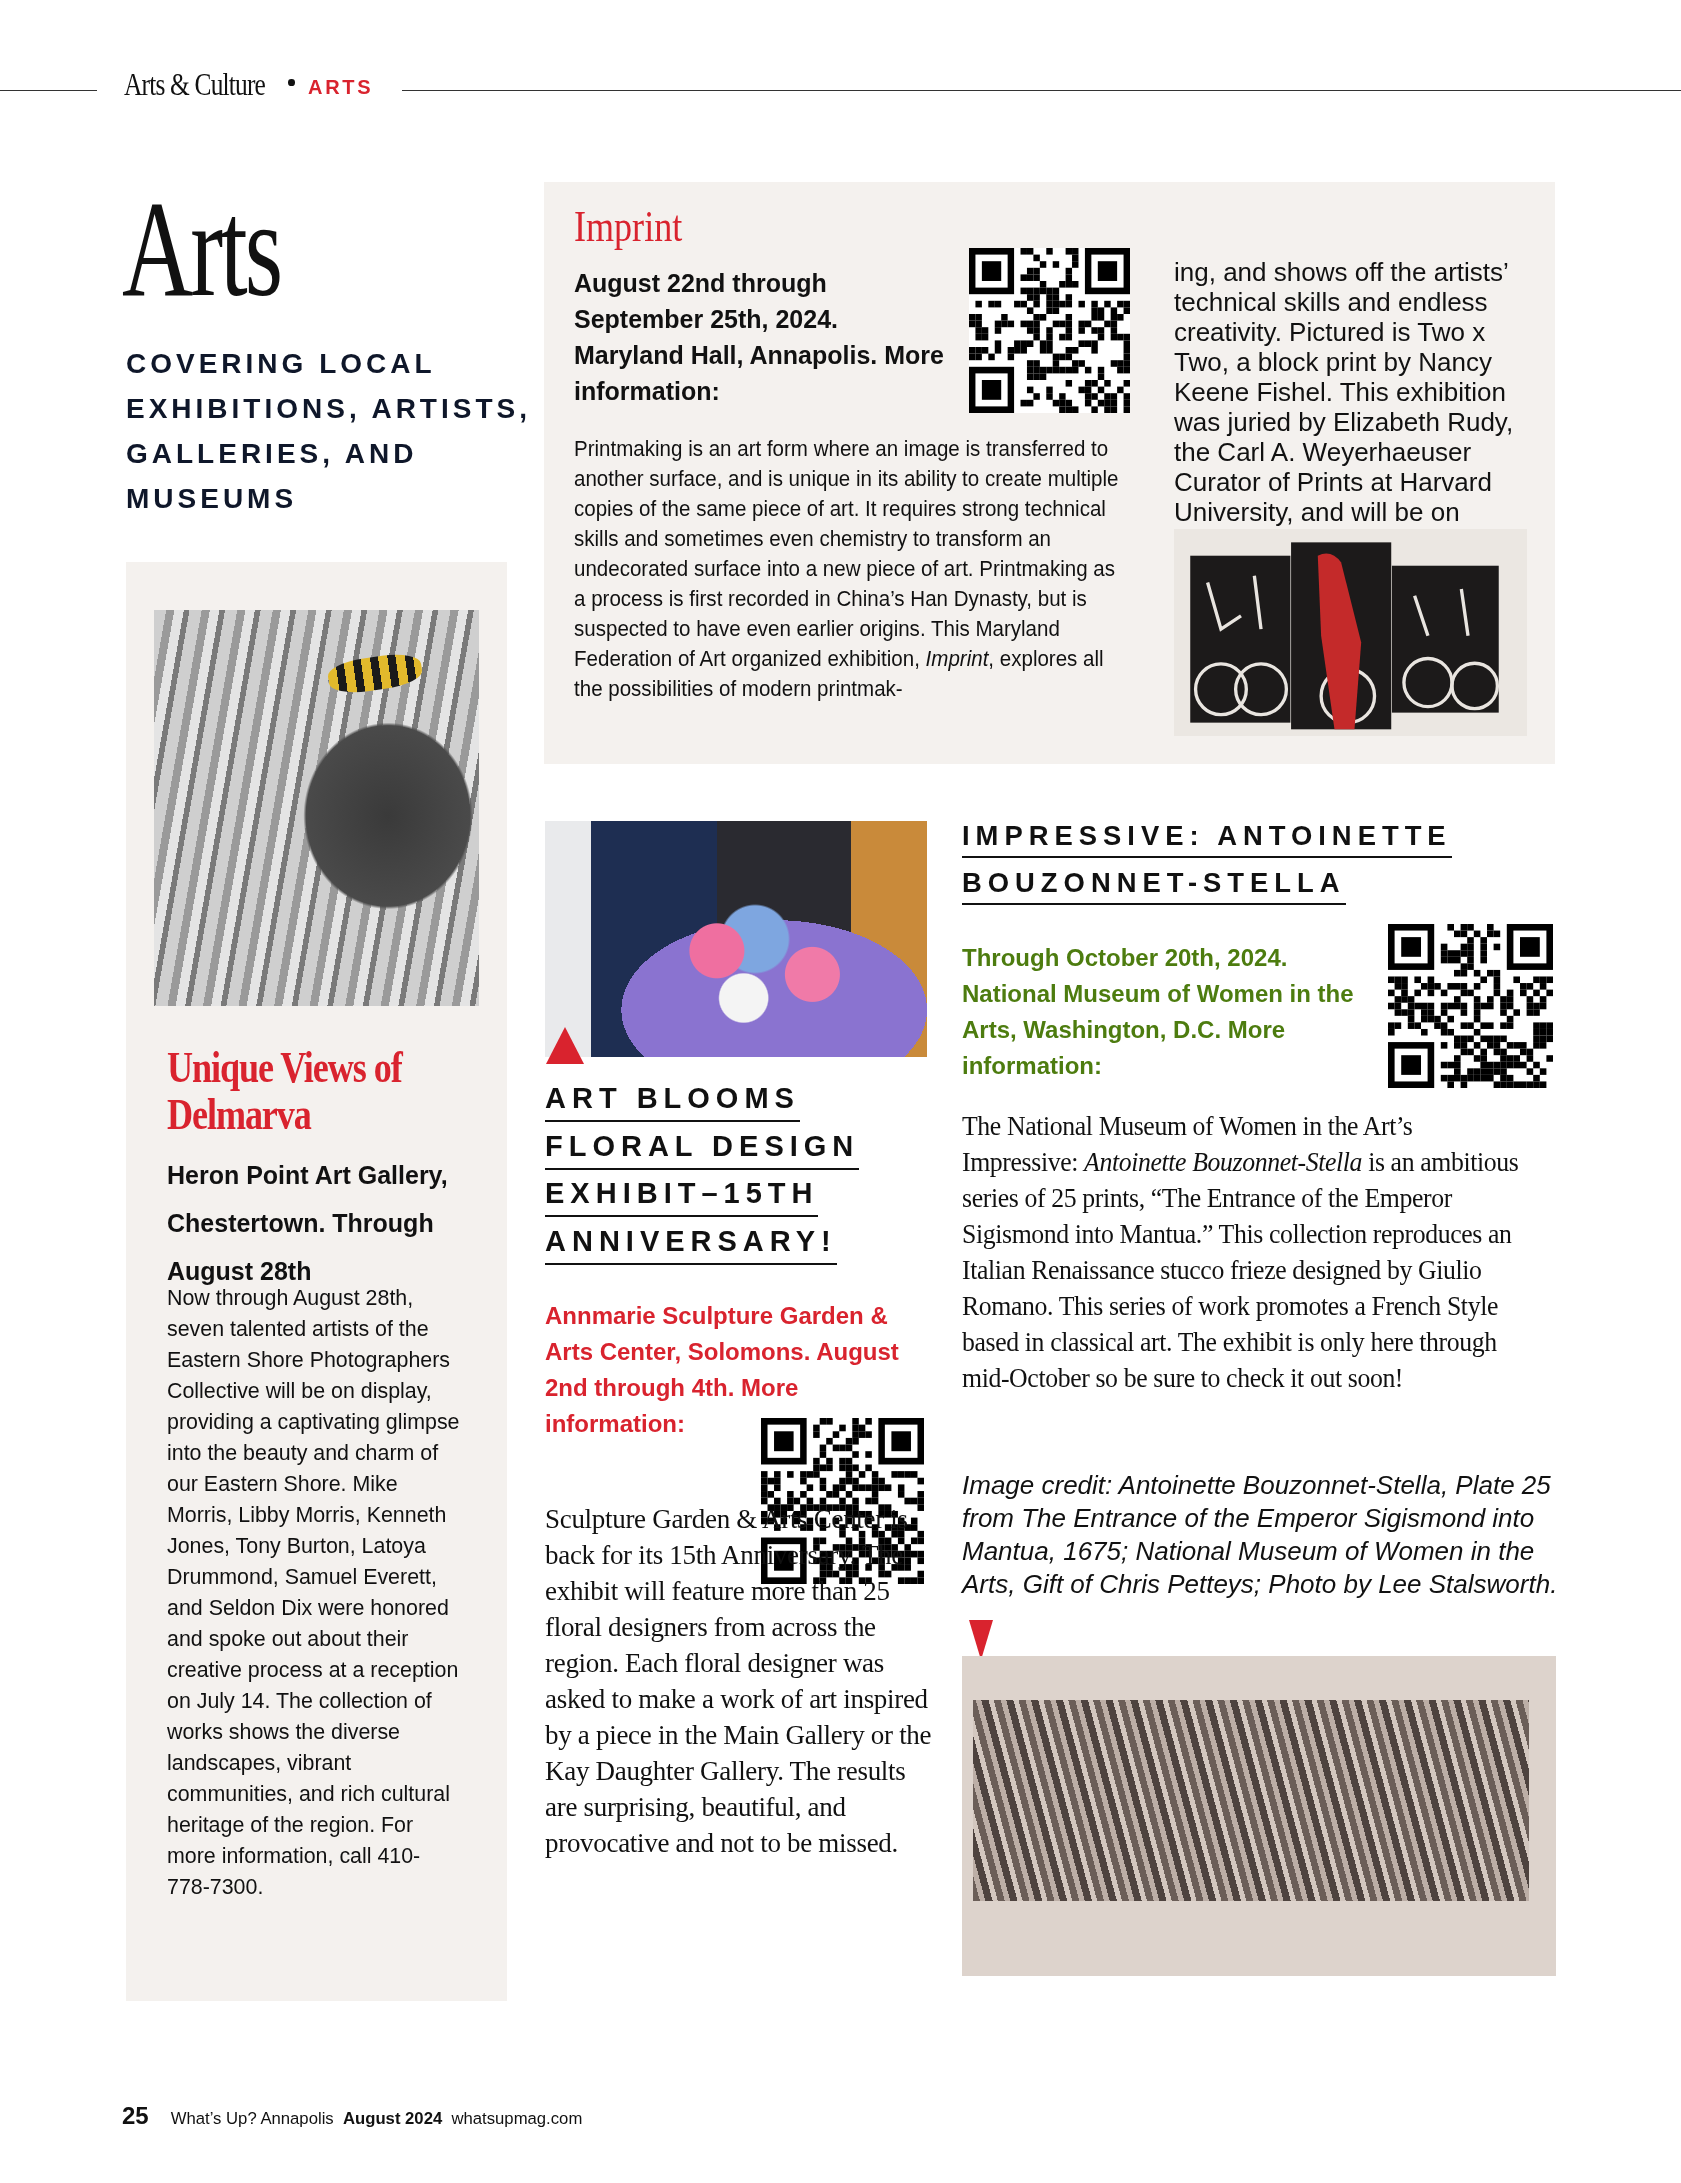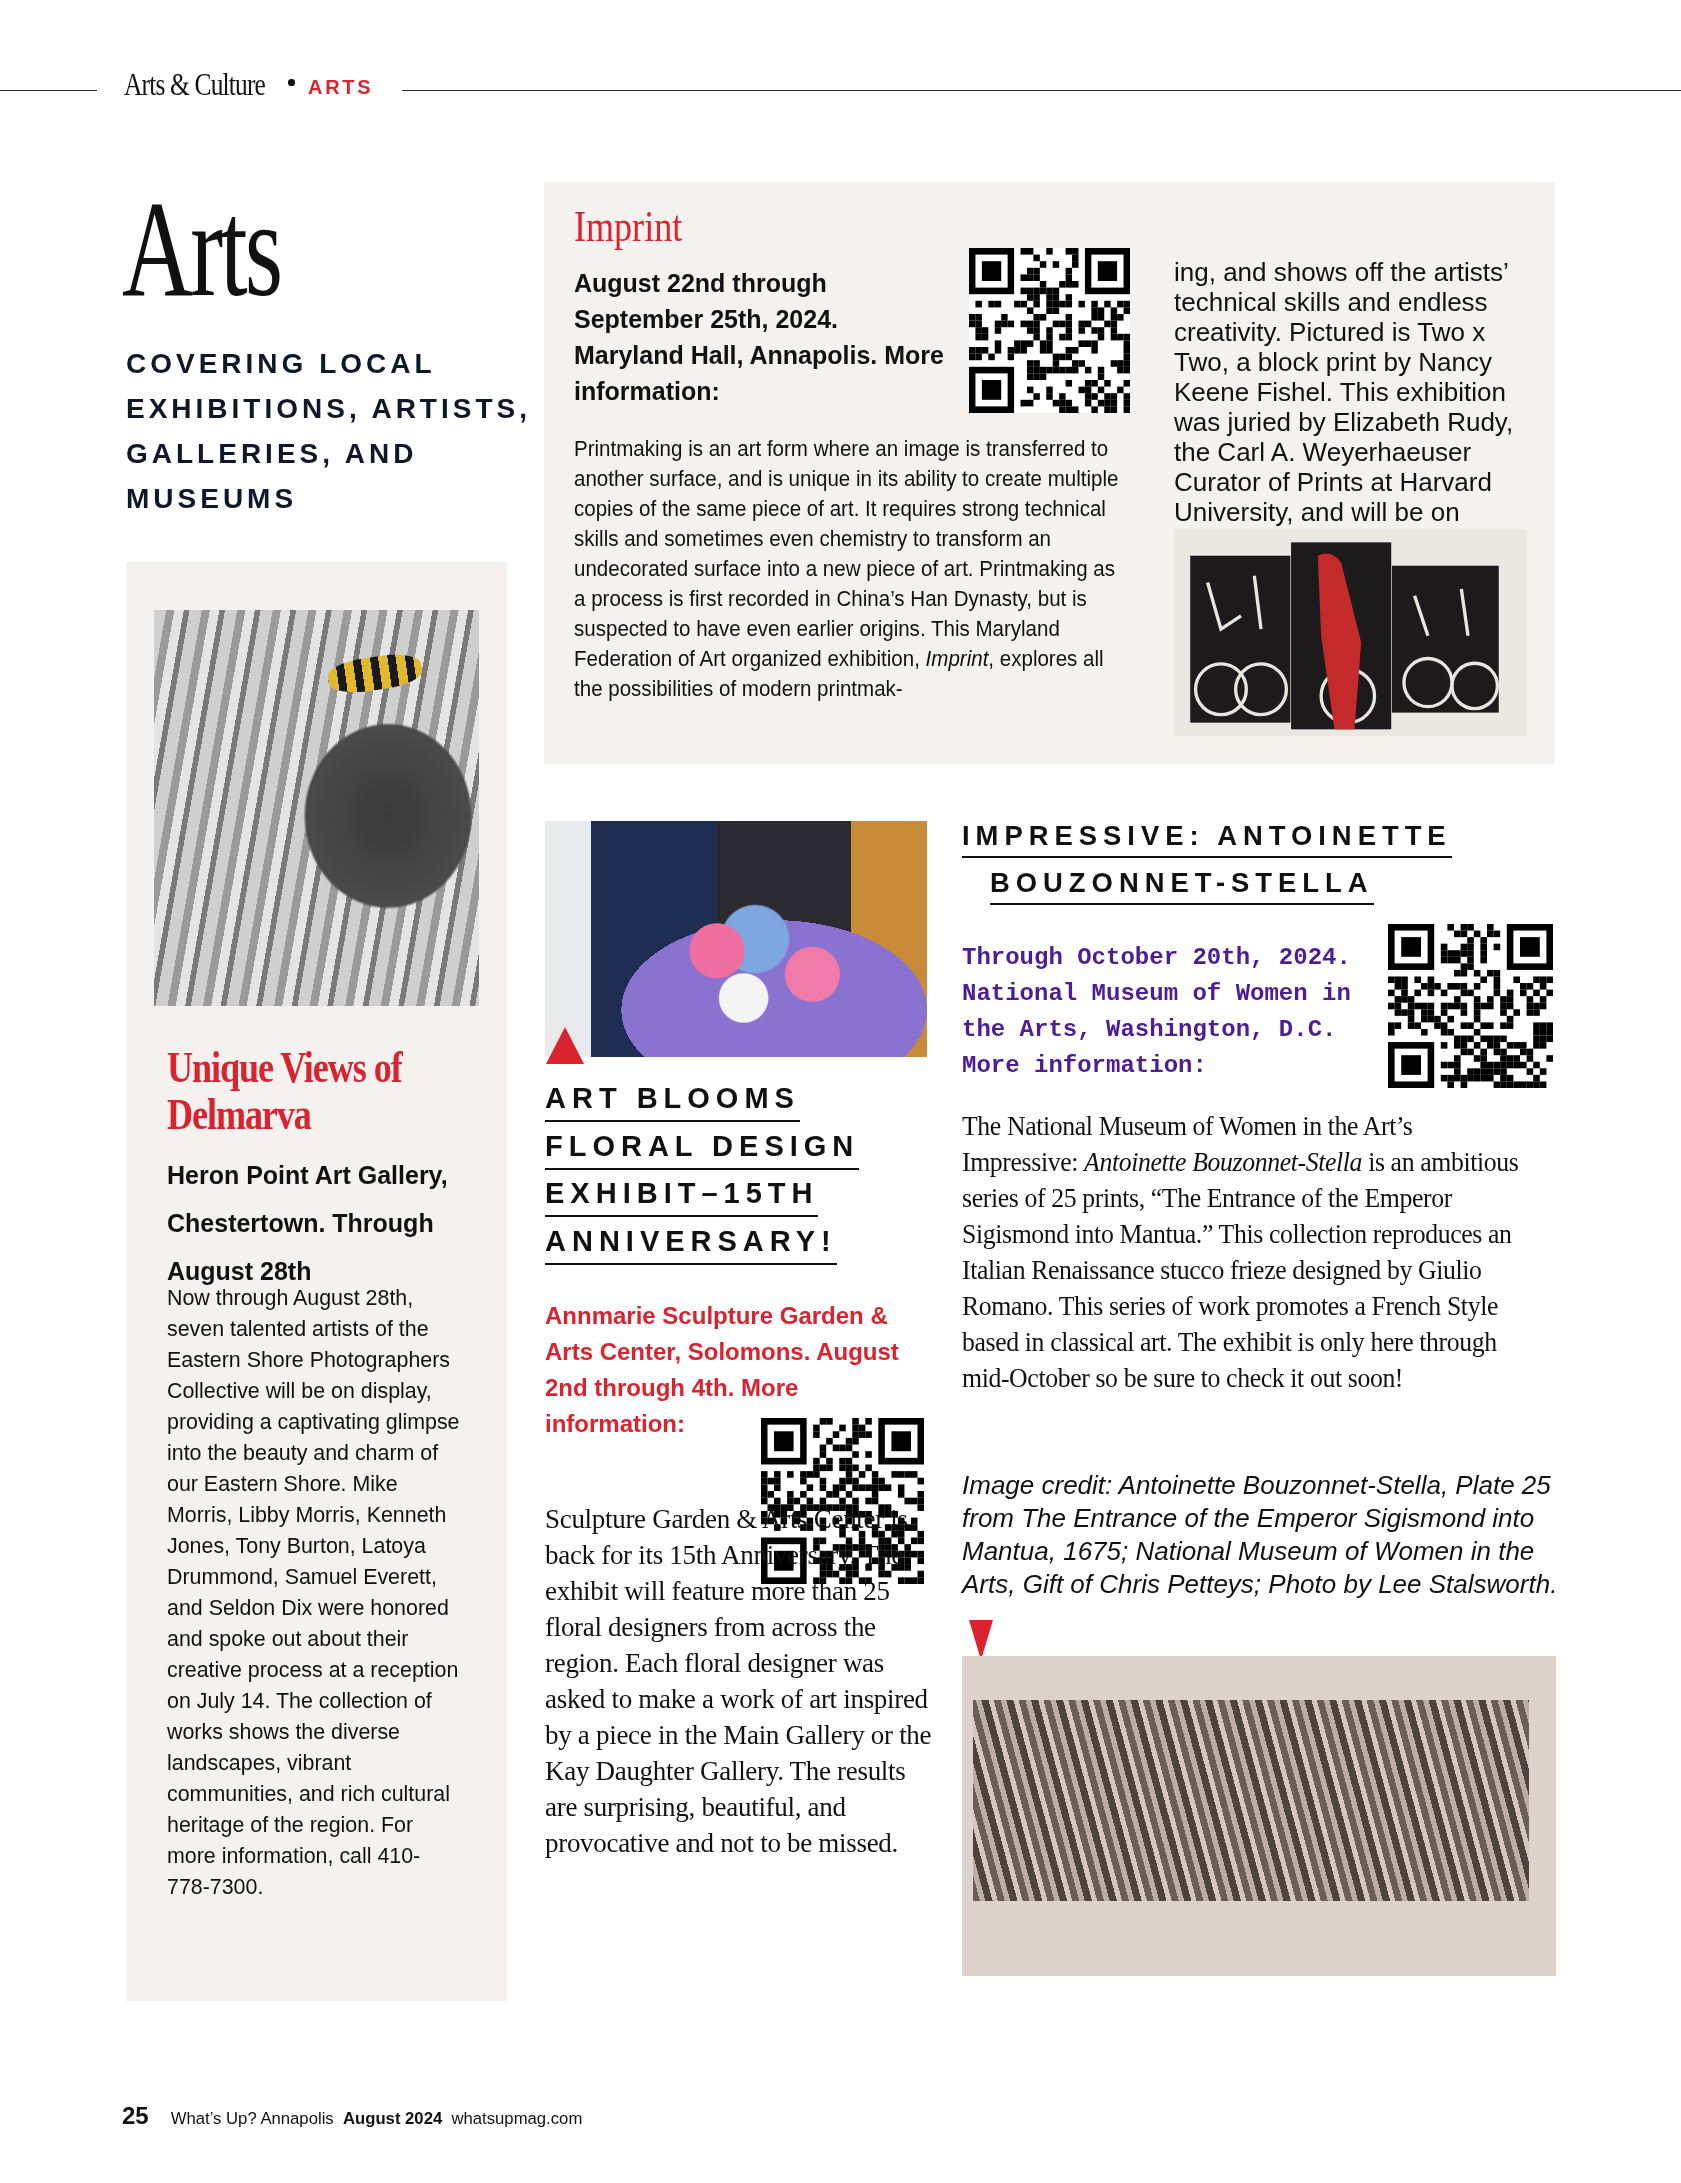--- a/index.html
+++ b/index.html
@@ -49,21 +49,21 @@
       radial-gradient(ellipse 40% 38% at 60% 80%, #8a73d0 0 100%, transparent 100%),
       linear-gradient(90deg, #e9eaec 0 12%, #1e2e52 12% 45%, #2a2a30 45% 80%, #c98a3a 80% 100%); }
   .arrow-up { position:absolute; width:0; height:0; border-left:19px solid transparent; border-right:19px solid transparent; border-bottom:37px solid #d9232e; }
   .arrow-down { position:absolute; width:0; height:0; border-left:12px solid transparent; border-right:12px solid transparent; border-top:40px solid #d9232e; }
   .kicker { position:absolute; font-family:Liberation Sans, sans-serif; font-weight:bold; font-size:29px; letter-spacing:6px; line-height:1; padding-bottom:6.7px; border-bottom:2.7px solid #111; white-space:nowrap; }
   .ab-info { position:absolute; left:545px; top:1298px; width:375px; font-family:"Liberation Sans", sans-serif; font-weight:bold; font-size:24px; line-height:36px; color:#d9232e; }
   .ab-body { position:absolute; left:545px; top:1501px; width:388px; font-family:"Liberation Serif", serif; font-size:27px; line-height:36px; letter-spacing:-0.3px; }
   .ab-body .lead { display:block; width:214px; }
 
   
-  .imp2-info { position:absolute; left:962px; top:940px; width:402px; font-family:Liberation Mono, monospace; font-weight:bold; font-size:24px; line-height:36px; color:#4c1d95; }
+  .imp2-info { position:absolute; left:962px; top:940px; width:402px; font-family:Liberation Sans, sans-serif; font-weight:bold; font-size:24px; line-height:36px; color:#4d7c0f; }
   .imp2-body { position:absolute; left:962px; top:1108px; width:602px; font-family:"Liberation Serif", serif; font-size:27.4px; line-height:36px; letter-spacing:-0.4px; transform:scaleX(0.94); transform-origin:left; }
   .credit { position:absolute; left:962px; top:1469px; width:602px; font-family:"Liberation Sans", sans-serif; font-style:italic; font-size:26px; line-height:33px; }
   .frieze { left:962px; top:1656px; width:594px; height:320px; background:#ddd3cc; }
   .frieze-inner { position:absolute; left:11.4px; top:44px; width:556px; height:201px;
     background:
       repeating-linear-gradient(75deg, #6b5e58 0 6.7px, #bcaea6 6.7px 12px, #4e433f 12px 19px, #d3c7bf 19px 24px); }
 
   .footer { position:absolute; left:122px; top:2102px; font-family:"Liberation Sans", sans-serif; font-size:16.7px; white-space:nowrap; }
   .footer .pg { font-weight:bold; font-size:24px; margin-right:17.4px; }
   .footer b { font-weight:bold; }
@@ -555,21 +555,21 @@
       <rect x="0" y="18" width="7" height="7" fill="#000"></rect>
       <rect x="1" y="19" width="5" height="5" fill="#fff"></rect>
       <rect x="2" y="20" width="3" height="3" fill="#000"></rect>
     </svg>
 </div>
 <div class="ab-body">
   <span>Sculpture Garden &amp; Arts Center is back for its 15th Anniversary. The exhibit will feature more than 25 floral designers from across the region. Each floral designer was asked to make a work of art inspired by a piece in the Main Gallery or the Kay Daughter Gallery. The results are surprising, beautiful, and provocative and not to be missed.</span>
 </div>
 
 <div class="kicker" style="left:962px;top:822px;font-size:27.4px;">IMPRESSIVE: ANTOINETTE</div>
-<div class="kicker" style="left:962px;top:869px;font-size:27.4px;margin-left:28px;">BOUZONNET-STELLA</div>
+<div class="kicker" style="left:962px;top:869px;font-size:27.4px;">BOUZONNET-STELLA</div>
 <div class="imp2-info">Through October 20th, 2024. National Museum of Women in the Arts, Washington, D.C. More information:</div>
 <div class="qr" style="left:1388px;top:924px;width:165px;height:164px;">
   <svg class="qrsvg" viewBox="0 0 25 25" preserveAspectRatio="none">
       <rect x="9" y="0" width="1" height="1" fill="#000"></rect>
       <rect x="11" y="0" width="1" height="1" fill="#000"></rect>
       <rect x="12" y="0" width="1" height="1" fill="#000"></rect>
       <rect x="15" y="0" width="1" height="1" fill="#000"></rect>
       <rect x="10" y="1" width="1" height="1" fill="#000"></rect>
       <rect x="11" y="1" width="1" height="1" fill="#000"></rect>
       <rect x="13" y="1" width="1" height="1" fill="#000"></rect>

